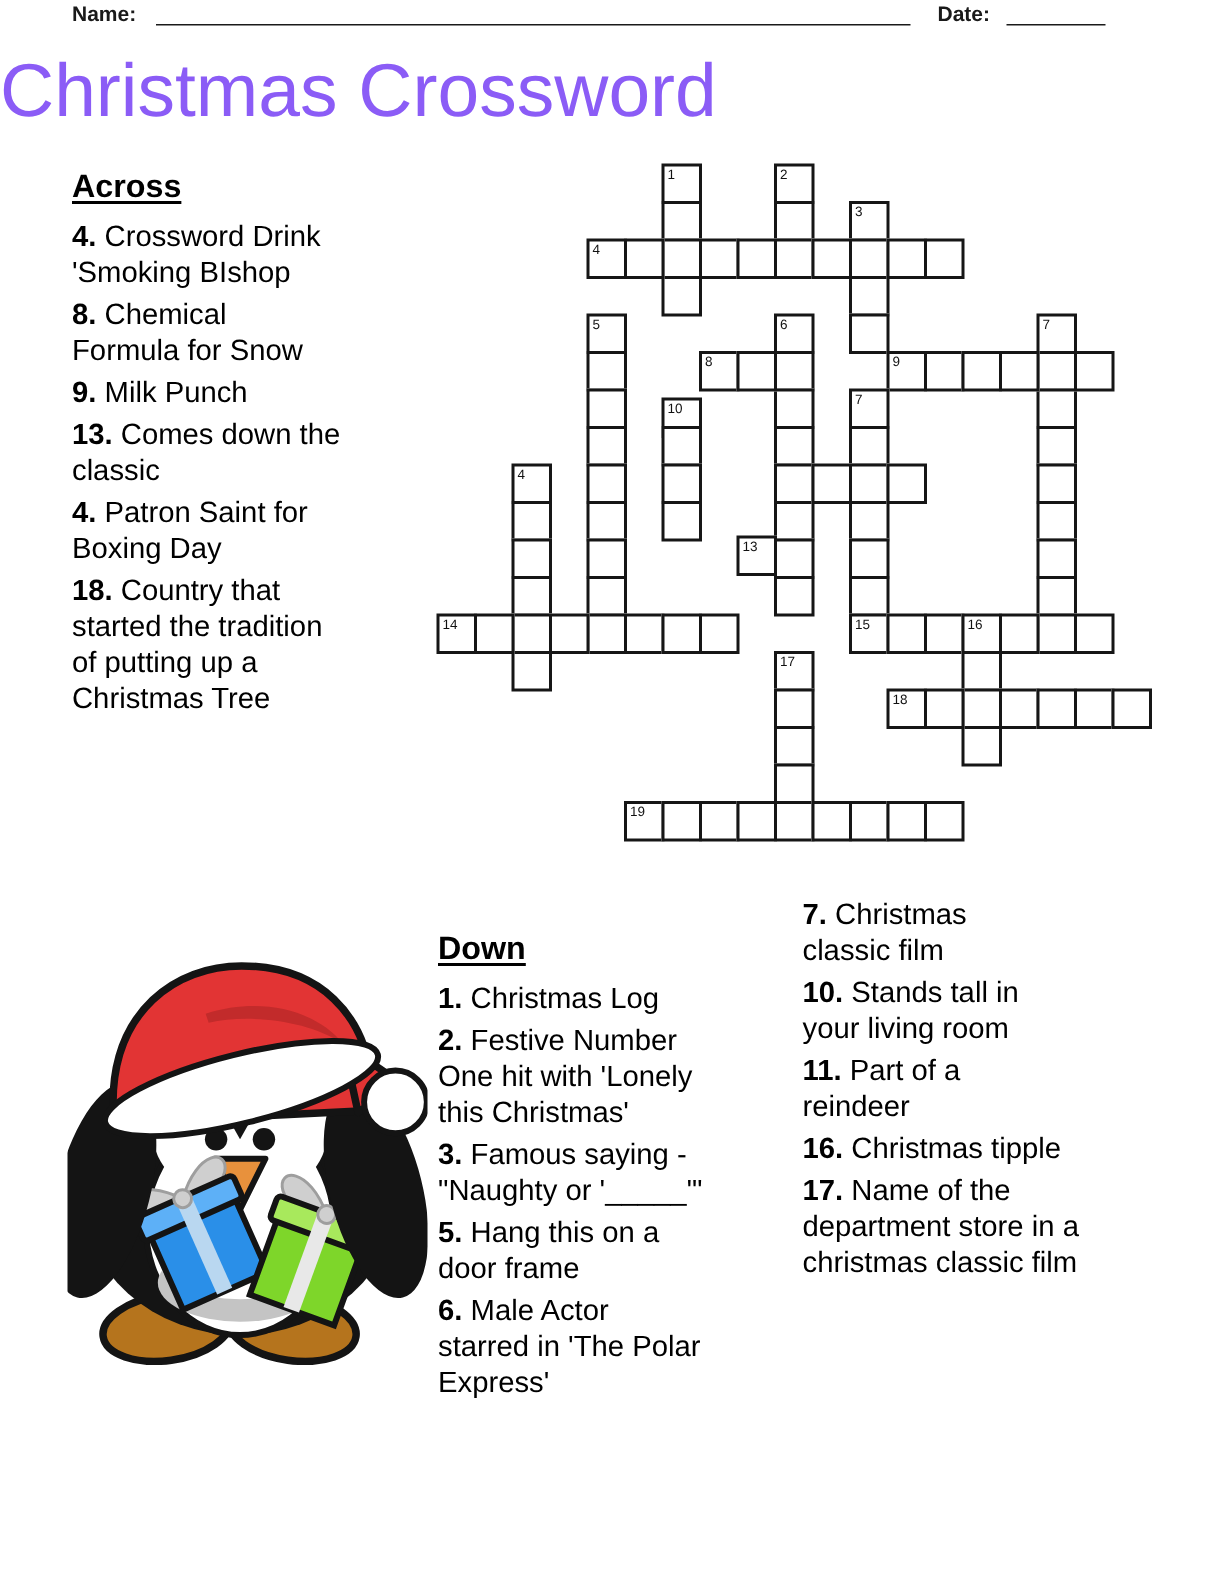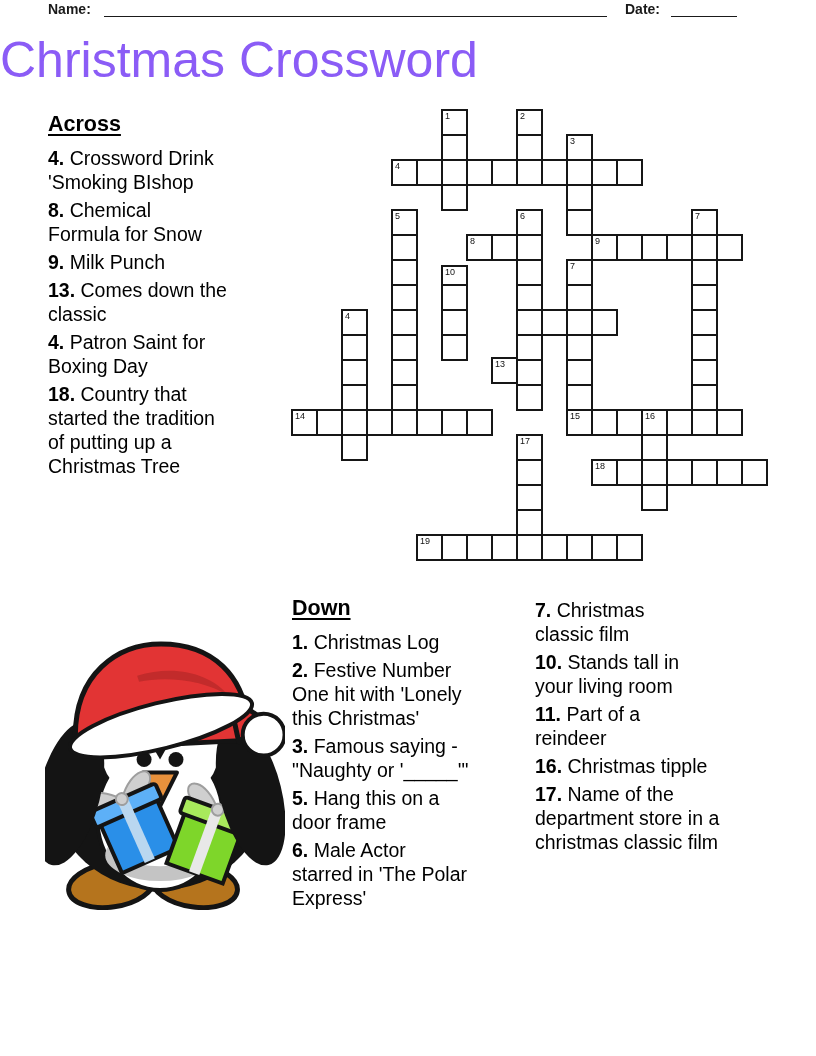--- a/index.html
+++ b/index.html
@@ -19,21 +19,21 @@
 
   
   .sect-head { display:inline-block; font-size:21.5px; font-weight:bold;
                text-decoration:underline; text-decoration-thickness:2px;
                text-underline-offset:3px; margin-bottom:9px; }
   .clue { font-size:19.5px; line-height:24px; margin:0 0 4px 0; }
   .clue .cnum { font-weight:bold; }
   .clue .ctext { white-space:pre-line; }
 
   #across-panel { left:48px;  top:112px; width:224px; }
-  #down-panel-1 { left:292px; top:596px; width:226px; }
+  #down-panel-1 { left:292px; top:620px; width:226px; }
   #down-panel-2 { left:535px; top:598px; width:246px; }
 
   
   #grid { left:292px; top:110px; width:477px; height:452px; }
   .cell { position:absolute; width:27px; height:27px; background:#fff;
           border:2px solid #161616; }
   .cellnum { position:absolute; top:0px; left:2px; font-size:9px;
              line-height:10px; color:#111; font-weight:normal; }
 
   #penguin { left:45px; top:636px; width:240px; height:274px; }

